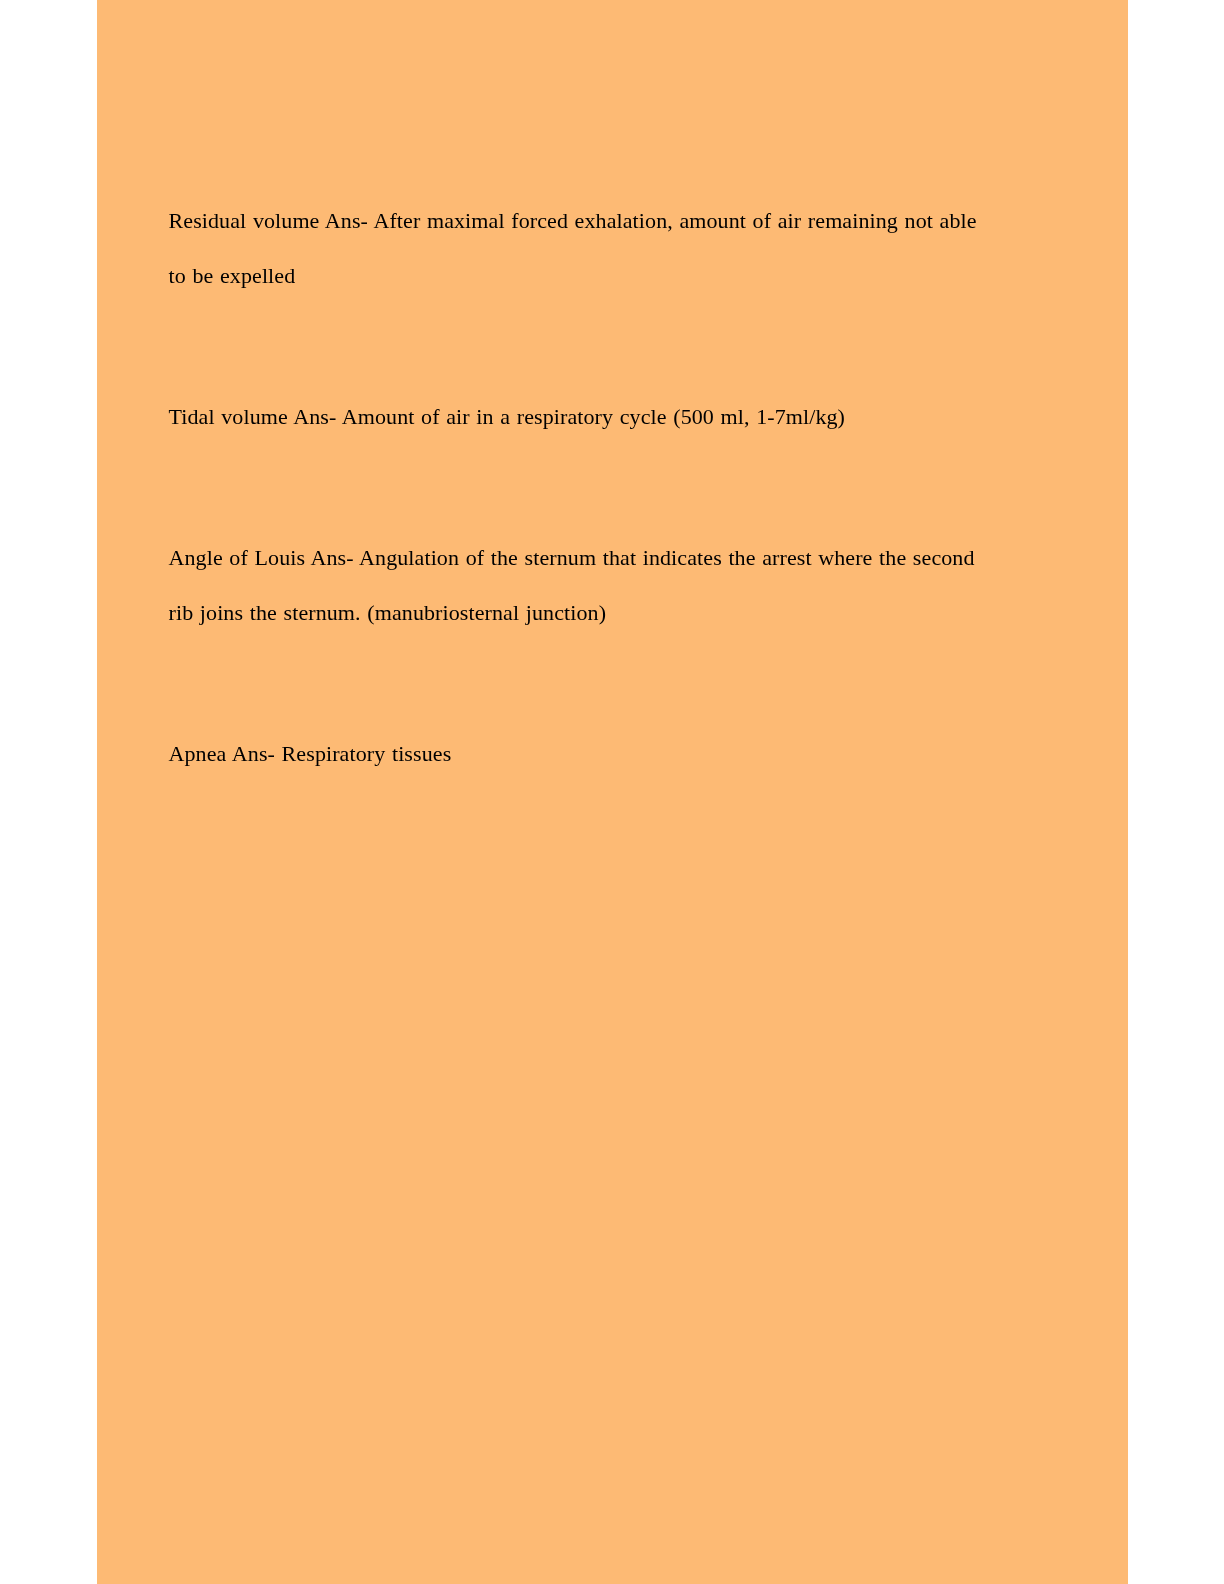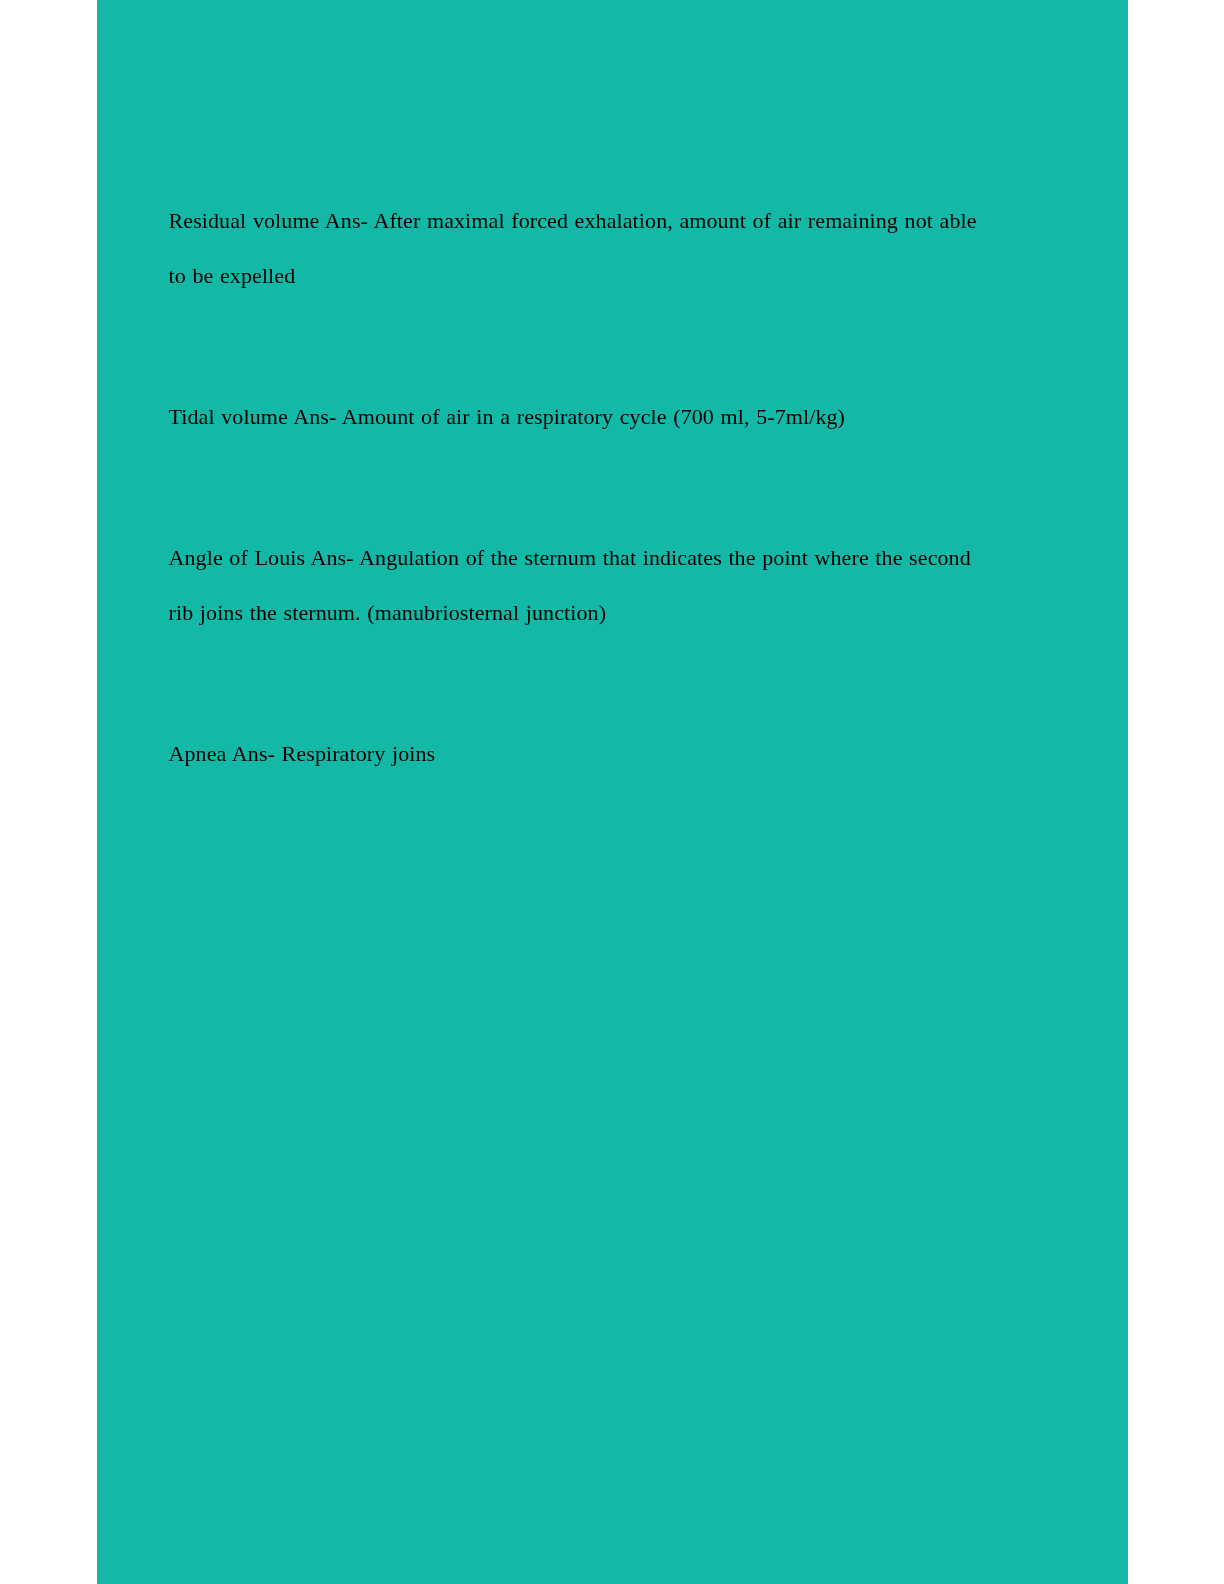--- a/index.html
+++ b/index.html
@@ -5,37 +5,37 @@
   html, body {
     margin: 0;
     padding: 0;
     background: #ffffff;
   }
   .page {
     position: relative;
     width: 1031px;
     height: 1584px;
     margin: 0 auto;
-    background: #14b8a6;
+    background: #fdba74;
     box-sizing: border-box;
     padding: 193px 145px 0 72px;
     font-family: "Liberation Serif", "DejaVu Serif", serif;
     color: #000000;
     overflow: hidden;
   }
   .page p.entry {
     margin: 0 0 86px 0;
     font-size: 22px;
     line-height: 55px;
     font-weight: 400;
     letter-spacing: 0.1px;
     word-spacing: 1px;
   }
 </style>
 </head>
 <body>
 
 <div class="page">
   <p class="entry">Residual volume Ans- After maximal forced exhalation, amount of air remaining not able to be expelled</p>
-  <p class="entry">Tidal volume Ans- Amount of air in a respiratory cycle (700 ml, 5-7ml/kg)</p>
-  <p class="entry">Angle of Louis Ans- Angulation of the sternum that indicates the point where the second rib joins the sternum. (manubriosternal junction)</p>
-  <p class="entry">Apnea Ans- Respiratory joins</p>
+  <p class="entry">Tidal volume Ans- Amount of air in a respiratory cycle (500 ml, 1-7ml/kg)</p>
+  <p class="entry">Angle of Louis Ans- Angulation of the sternum that indicates the arrest where the second rib joins the sternum. (manubriosternal junction)</p>
+  <p class="entry">Apnea Ans- Respiratory tissues</p>
 </div>
 
 </body></html>

